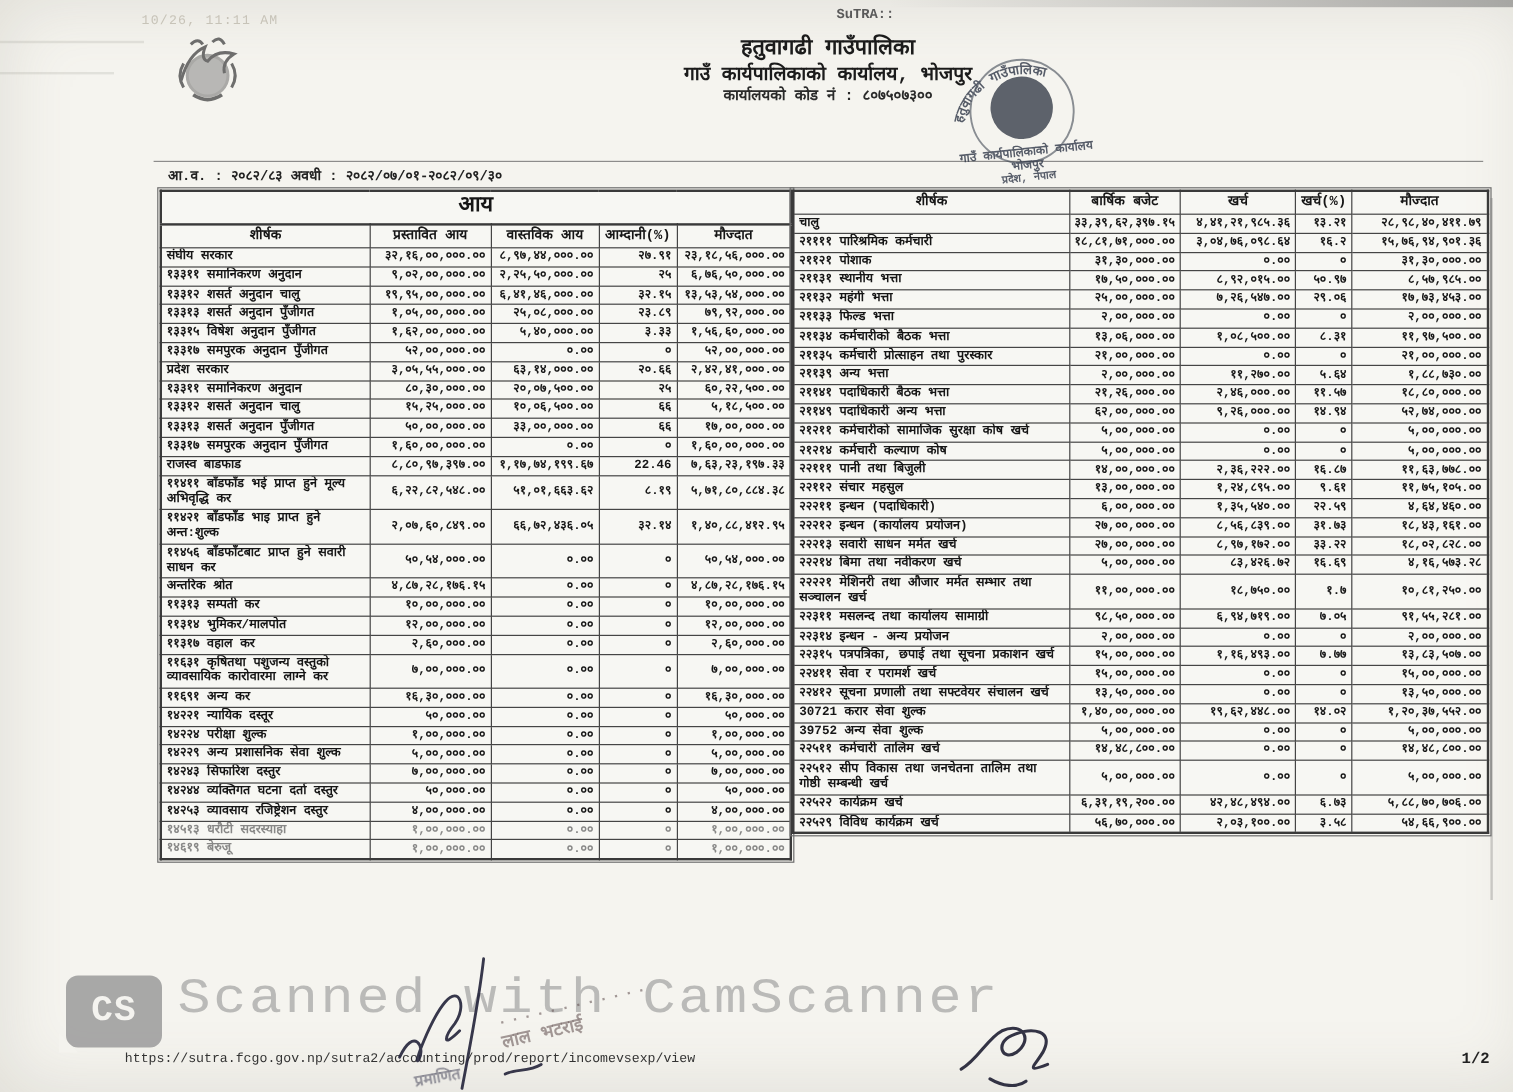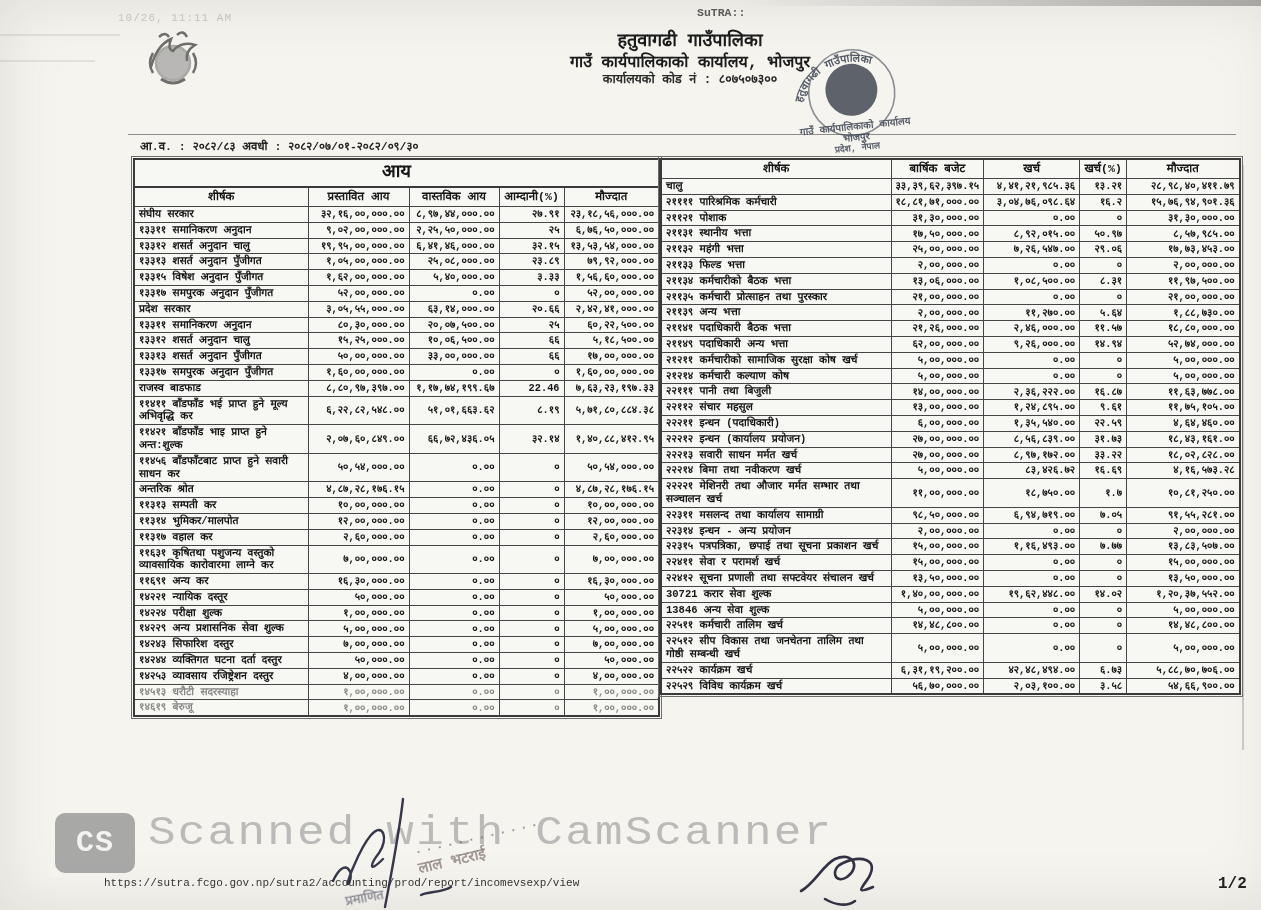--- a/index.html
+++ b/index.html
@@ -49,21 +49,21 @@
 
   .sig1{position:absolute;left:325px;top:795px;z-index:7;}
   .sig2{position:absolute;left:795px;top:843px;z-index:7;}
   .sig-stamp{position:absolute;left:415px;top:828px;z-index:6;transform:rotate(-13deg);
              color:rgba(105,88,88,.6);font-size:15px;font-weight:bold;}
   .sig-stamp .dots{letter-spacing:3px;font-size:13px;}
   .ghost-stamp{position:absolute;left:345px;top:888px;z-index:6;transform:rotate(-10deg);
                color:rgba(70,70,90,.55);font-size:13px;font-weight:bold;filter:blur(.4px);}
 
   .url{position:absolute;left:104px;top:877px;font-size:11px;color:#333;font-weight:500;z-index:4;}
-  .pagenum{position:absolute;left:1218px;top:875px;font-size:16px;font-weight:bold;color:#222;}
+  .pagenum{position:absolute;left:1218px;top:875px;font-size:13px;font-weight:bold;color:#222;}
 </style>
 </head>
 <body>
 
 <div class="sheet">
 
   <div class="topsmudge"></div>
   <div class="streak" style="left:0;top:34px;width:120px;"></div>
   <div class="streak" style="left:0;top:60px;width:95px;"></div>
   <div class="scan-edge"></div>
@@ -527,21 +527,21 @@
             <td class="num">१३,५०,०००.००</td>
           </tr>
           <tr>
             <td class="ttl">30721 करार सेवा शुल्क</td>
             <td class="num">१,४०,००,०००.००</td>
             <td class="num">१९,६२,४४८.००</td>
             <td class="num">१४.०२</td>
             <td class="num">१,२०,३७,५५२.००</td>
           </tr>
           <tr>
-            <td class="ttl">13846 अन्य सेवा शुल्क</td>
+            <td class="ttl">39752 अन्य सेवा शुल्क</td>
             <td class="num">५,००,०००.००</td>
             <td class="num">०.००</td>
             <td class="num">०</td>
             <td class="num">५,००,०००.००</td>
           </tr>
           <tr>
             <td class="ttl">२२५११ कर्मचारी तालिम खर्च</td>
             <td class="num">१४,४८,८००.००</td>
             <td class="num">०.००</td>
             <td class="num">०</td>

